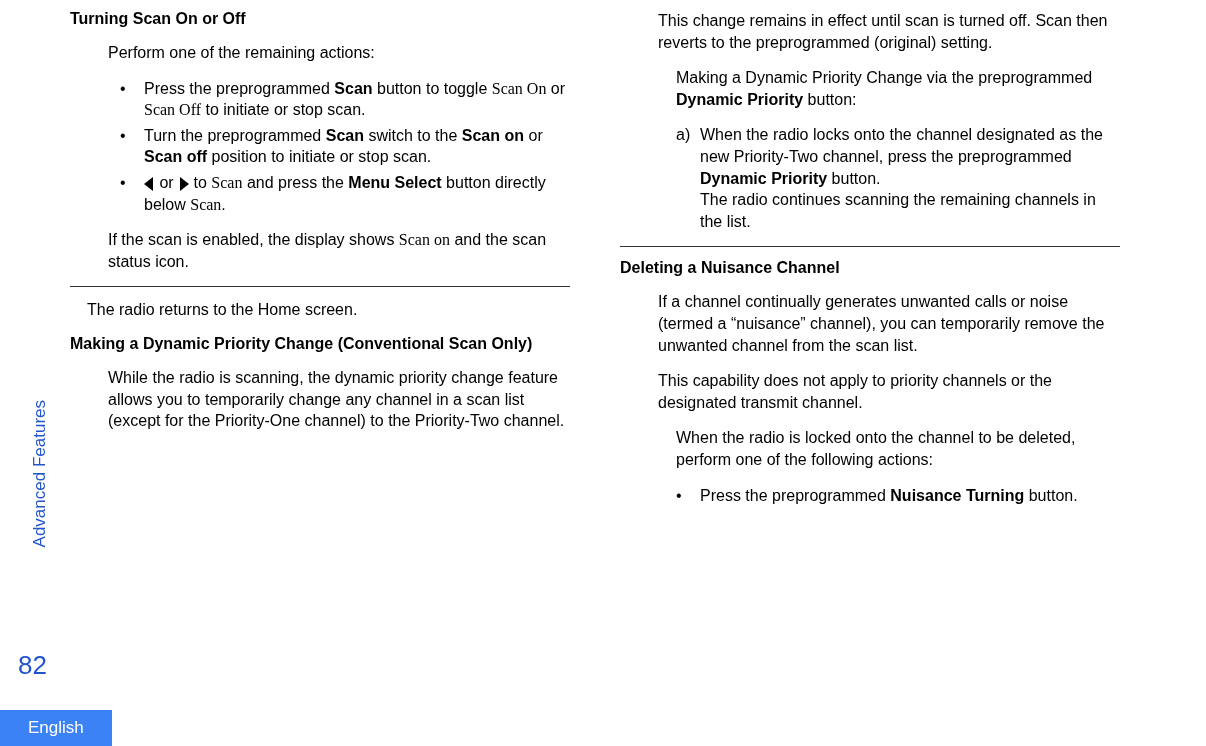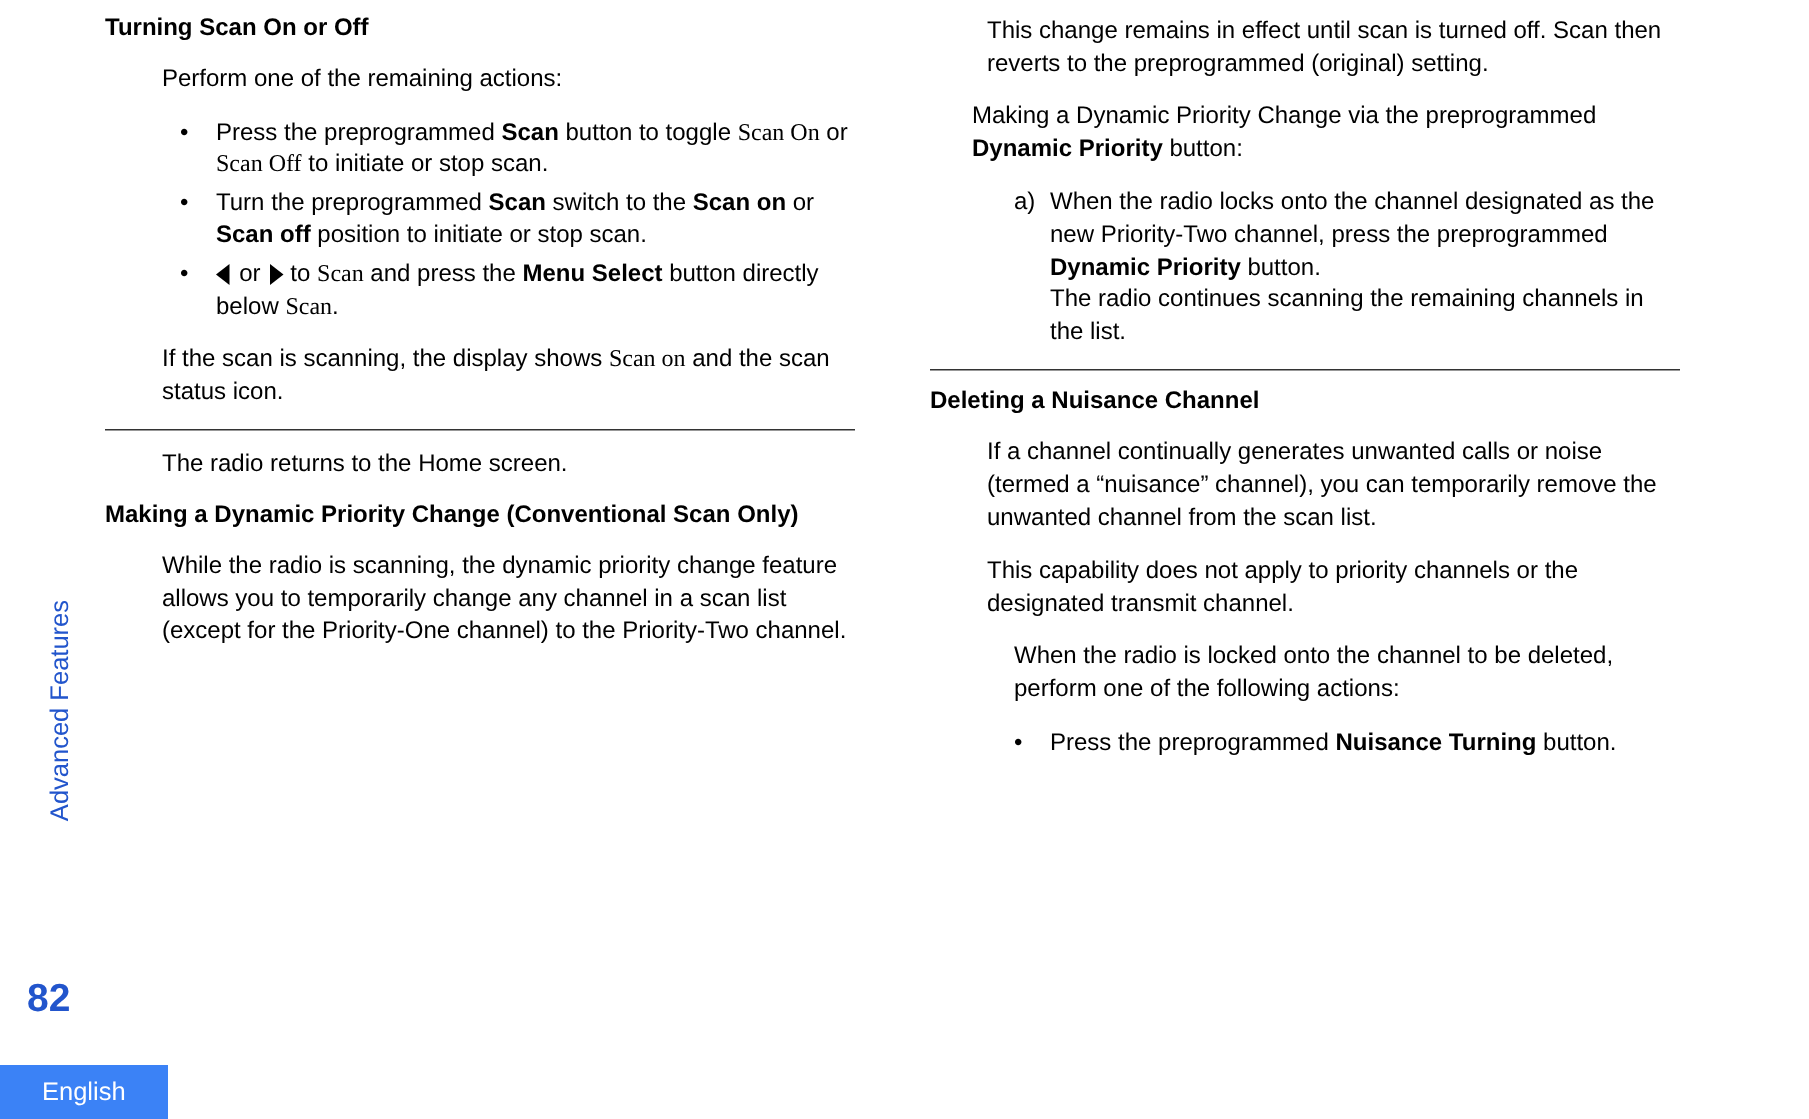--- a/index.html
+++ b/index.html
@@ -82,21 +82,21 @@
       font-size: 17px;
       writing-mode: vertical-rl;
       transform: rotate(180deg);
     }
     .page-number {
       position: absolute;
       left: 18px;
       top: 650px;
       color: #2255cc;
       font-size: 26px;
-      font-weight: bold;
+      font-weight: normal;
     }
     .lang-tab {
       position: absolute;
       left: 0;
       bottom: 0;
       background: #3b82f6;
       color: #fff;
       padding: 8px 28px;
       font-size: 17px;
     }
@@ -126,31 +126,31 @@
         </span>
       </div>
       <div class="bullet-item">
         <span class="bullet-marker">•</span>
         <span>
           <span class="arrow-left"></span><span> or </span><span class="arrow-right"></span><span> to </span><span class="serif">Scan</span><span> and press the </span><span class="bold">Menu Select</span><span> button directly below </span><span class="serif">Scan</span><span>.</span>
         </span>
       </div>
     </div>
     <div class="body-text">
-      <span>If the scan is scanning, the display shows </span><span class="serif">Scan on</span><span> and the scan status icon.</span>
+      <span>If the scan is enabled, the display shows </span><span class="serif">Scan on</span><span> and the scan status icon.</span>
     </div>
     <div class="divider"></div>
-    <div class="body-text no-indent" style="margin-left:38px">The radio returns to the Home screen.</div>
+    <div class="body-text no-indent" style="margin-left:17px">The radio returns to the Home screen.</div>
     <div class="heading">Making a Dynamic Priority Change (Conventional Scan Only)</div>
     <div class="body-text">While the radio is scanning, the dynamic priority change feature allows you to temporarily change any channel in a scan list (except for the Priority-One channel) to the Priority-Two channel.</div>
   </div>
 
   <div class="column">
     <div class="body-text">This change remains in effect until scan is turned off. Scan then reverts to the preprogrammed (original) setting.</div>
-    <div class="body-text" style="margin-left:28px">
+    <div class="body-text" style="margin-left:56px">
       <span>Making a Dynamic Priority Change via the preprogrammed </span><span class="bold">Dynamic Priority</span><span> button:</span>
     </div>
     <div class="letter-list" style="margin-left:56px">
       <div class="letter-item">
         <span class="letter-marker">a)</span>
         <span>
           <span>When the radio locks onto the channel designated as the new Priority-Two channel, press the preprogrammed </span><span class="bold">Dynamic Priority</span><span> button.</span><br>
           <span>The radio continues scanning the remaining channels in the list.</span>
         </span>
       </div>

